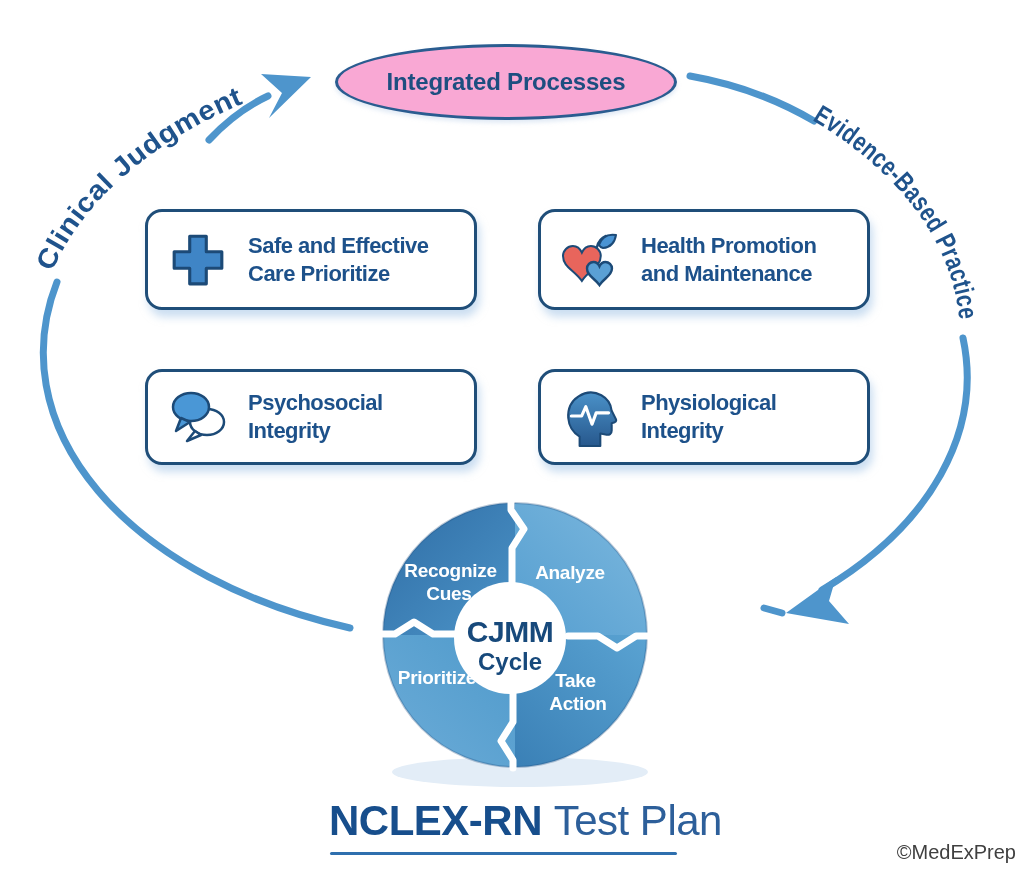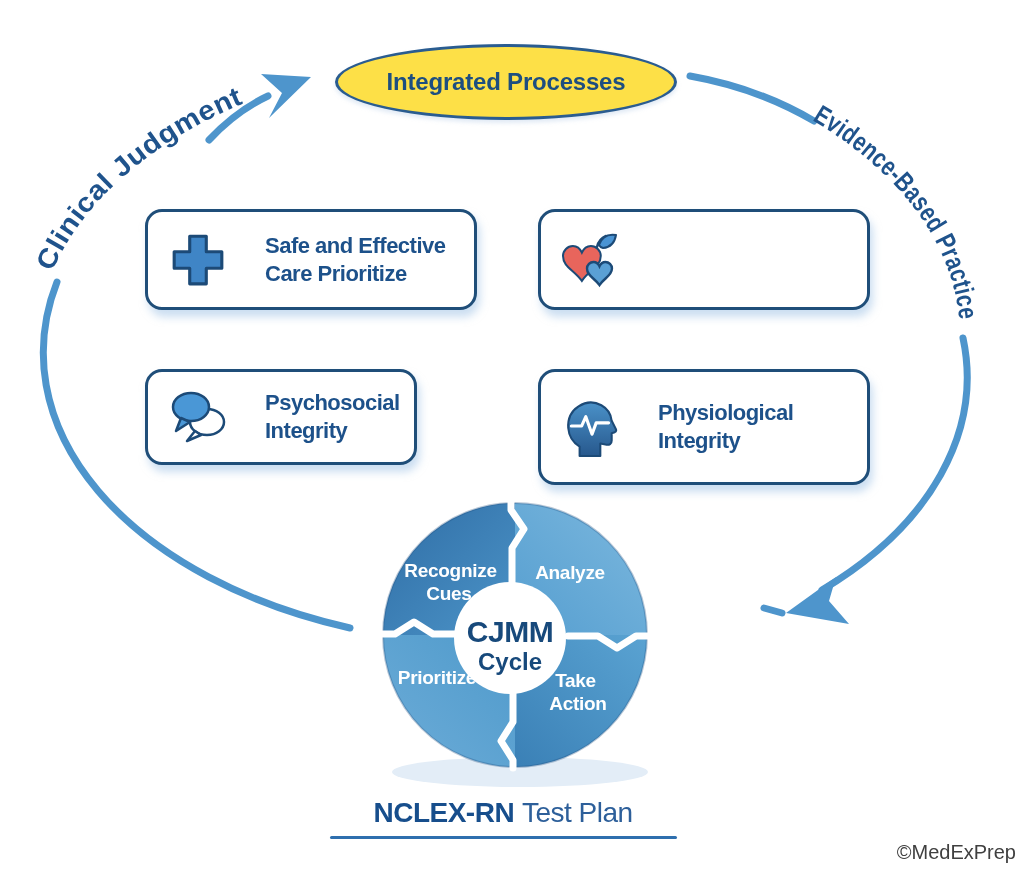--- a/index.html
+++ b/index.html
@@ -6,50 +6,50 @@
   .stage{
     position:relative;width:1024px;height:876px;background:#ffffff;overflow:hidden;
     font-family:"Liberation Sans", sans-serif;
   }
   svg{display:block;}
   .bg-svg{position:absolute;left:0;top:0;}
 
   
   .top-node{
     position:absolute;left:335px;top:44px;width:342px;height:76px;
-    background:#fde047;border:3px solid #2a5c90;border-radius:50%;
+    background:#f9a8d4;border:3px solid #2a5c90;border-radius:50%;
     display:flex;align-items:center;justify-content:center;
     box-shadow:0 3px 4px rgba(170,195,225,.35);
     box-sizing:border-box;
   }
   .top-node span{font-size:24px;font-weight:bold;color:#1d4e80;letter-spacing:-0.2px;}
 
   
   .cat-box{
     position:absolute;background:#fff;border:3px solid #1f4e79;border-radius:17px;
-    display:flex;align-items:center;gap:36px;padding:0 14px 0 19px;
+    display:flex;align-items:center;gap:19px;padding:0 14px 0 19px;
     box-shadow:3px 7px 8px rgba(160,195,230,.55);
     box-sizing:border-box;
   }
   .cat-box .icon{flex:0 0 auto;width:62px;display:flex;align-items:center;justify-content:center;}
   .cat-label{font-size:22px;font-weight:bold;color:#1d518a;line-height:1.27;letter-spacing:-0.5px;}
   .b1{left:145px;top:209px;width:332px;height:101px;}
   .b2{left:538px;top:209px;width:332px;height:101px;}
-  .b3{left:145px;top:369px;width:272px;height:96px;}
-  .b4{left:538px;top:369px;width:332px;height:116px;}
+  .b3{left:145px;top:369px;width:332px;height:96px;}
+  .b4{left:538px;top:369px;width:332px;height:96px;}
 
   
   .arc-text{font-size:27px;font-weight:bold;fill:#1f538c;letter-spacing:.5px;}
   .seg-label{font-size:19px;font-weight:bold;fill:#ffffff;letter-spacing:-0.3px;}
   .center-l1{font-size:30px;font-weight:bold;fill:#17497b;letter-spacing:-0.5px;}
   .center-l2{font-size:24px;font-weight:bold;fill:#17497b;}
 
   
   .title-wrap{position:absolute;left:329px;top:797px;width:348px;text-align:center;}
-  .title-line{font-size:28px;white-space:nowrap;}
+  .title-line{font-size:42px;white-space:nowrap;}
   .title-bold{font-weight:bold;color:#174e8c;letter-spacing:-0.5px;}
   .title-reg{font-weight:normal;color:#2d5f9a;letter-spacing:-0.5px;}
   .title-underline{margin:7px auto 0;width:347px;height:3px;background:#2e6fae;border-radius:2px;}
 
   .watermark{position:absolute;right:8px;top:841px;font-size:20px;color:#404040;}
 </style>
 </head>
 <body>
 
 <div class="stage">
@@ -147,20 +147,24 @@
 
   <div class="cat-box b2">
     <span class="icon">
       <svg width="60" height="58" viewBox="0 0 60 58">
         <path d="M36 16 Q38 8 45 5" fill="none" stroke="#1c4a77" stroke-width="2.5" stroke-linecap="round"></path>
         <path d="M38 14 Q42 2 55 4 Q53 16 42 17 Q39 16 38 14 Z" fill="#4a94d4" stroke="#1c4a77" stroke-width="2" stroke-linejoin="round"></path>
         <path d="M23.6 0 C20.2 0 17.3 2.7 16 5.6 C14.7 2.7 11.8 0 8.4 0 C3.8 0 0 3.8 0 8.4 C0 17.8 9.5 20.3 16 29.6 C22.1 20.3 32 17.5 32 8.4 C32 3.8 28.2 0 23.6 0 Z" transform="translate(2,15) scale(1.18)" fill="#e8655c" stroke="#1c4a77" stroke-width="2" vector-effect="non-scaling-stroke"></path>
         <path d="M23.6 0 C20.2 0 17.3 2.7 16 5.6 C14.7 2.7 11.8 0 8.4 0 C3.8 0 0 3.8 0 8.4 C0 17.8 9.5 20.3 16 29.6 C22.1 20.3 32 17.5 32 8.4 C32 3.8 28.2 0 23.6 0 Z" transform="translate(26,31) scale(0.78)" fill="#5aa0d5" stroke="#1c4a77" stroke-width="2.4" vector-effect="non-scaling-stroke"></path>
       </svg>
     </span>
+    <div class="cat-label">
+      <div>Health Promotion</div>
+      <div>and Maintenance</div>
+    </div>
   </div>
 
   <div class="cat-box b3">
     <span class="icon">
       <svg width="60" height="56" viewBox="0 0 60 56">
         <ellipse cx="39" cy="33" rx="17" ry="13" fill="#ffffff" stroke="#1c4a77" stroke-width="2.5"></ellipse>
         <path d="M27 42 L19 52 L33 46 Z" fill="#ffffff" stroke="#1c4a77" stroke-width="2.5" stroke-linejoin="round"></path>
         <ellipse cx="23" cy="18" rx="18" ry="14" fill="#4a97d6" stroke="#1c4a77" stroke-width="2.5"></ellipse>
         <path d="M13 29 L8 42 L22 33 Z" fill="#4a97d6" stroke="#1c4a77" stroke-width="2.5" stroke-linejoin="round"></path>
       </svg>

